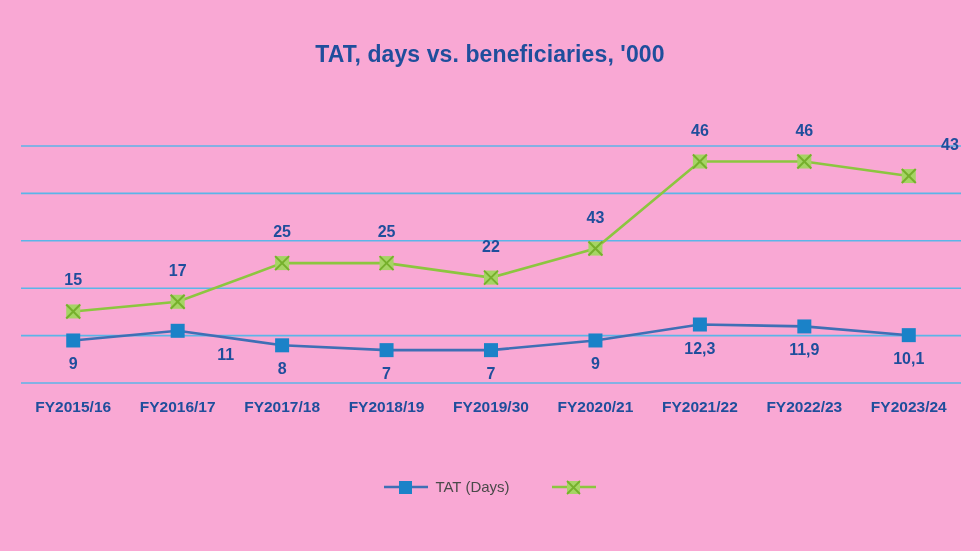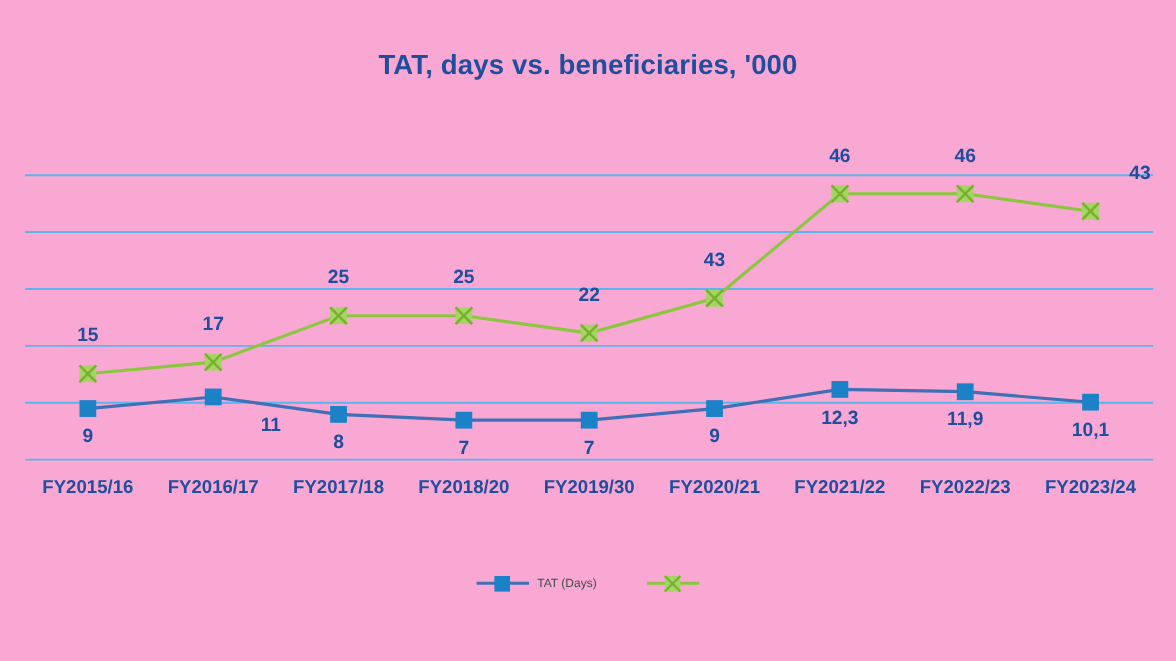--- a/index.html
+++ b/index.html
@@ -63,21 +63,21 @@
     justify-content: center;
     align-items: center;
     gap: 42px;
   }
   .legend-item {
     display: flex;
     align-items: center;
     gap: 7px;
   }
   .legend-text {
-    font-size: 10px;
+    font-size: 15px;
     color: #4a4a4a;
     white-space: nowrap;
   }
 </style>
 </head>
 <body>
 
 <div id="chart-root">
 
   <div id="chart-title">TAT, days vs. beneficiaries, '000</div>
@@ -148,21 +148,21 @@
           <line x1="901.7777777777777" y1="169.03636363636363" x2="915.7777777777777" y2="183.03636363636363" stroke="#76B02C" stroke-width="2"></line>
           <line x1="915.7777777777777" y1="169.03636363636363" x2="901.7777777777777" y2="183.03636363636363" stroke="#76B02C" stroke-width="2"></line>
         </g>
       </g>
   </svg>
 
   <div id="xaxis-labels">
       <div class="axis-label" style="left: 73.2222px; top: 398px;">FY2015/16</div>
       <div class="axis-label" style="left: 177.667px; top: 398px;">FY2016/17</div>
       <div class="axis-label" style="left: 282.111px; top: 398px;">FY2017/18</div>
-      <div class="axis-label" style="left: 386.556px; top: 398px;">FY2018/20</div>
+      <div class="axis-label" style="left: 386.556px; top: 398px;">FY2018/19</div>
       <div class="axis-label" style="left: 491px; top: 398px;">FY2019/30</div>
       <div class="axis-label" style="left: 595.444px; top: 398px;">FY2020/21</div>
       <div class="axis-label" style="left: 699.889px; top: 398px;">FY2021/22</div>
       <div class="axis-label" style="left: 804.333px; top: 398px;">FY2022/23</div>
       <div class="axis-label" style="left: 908.778px; top: 398px;">FY2023/24</div>
     </div>
   <div id="data-labels">
       <div class="dlabel" style="left: 73.2222px; top: 355.473px;">9</div>
       <div class="dlabel" style="left: 177.667px; top: 345.8px; margin-left: 48px;">11</div>
       <div class="dlabel" style="left: 282.111px; top: 360.309px;">8</div>

